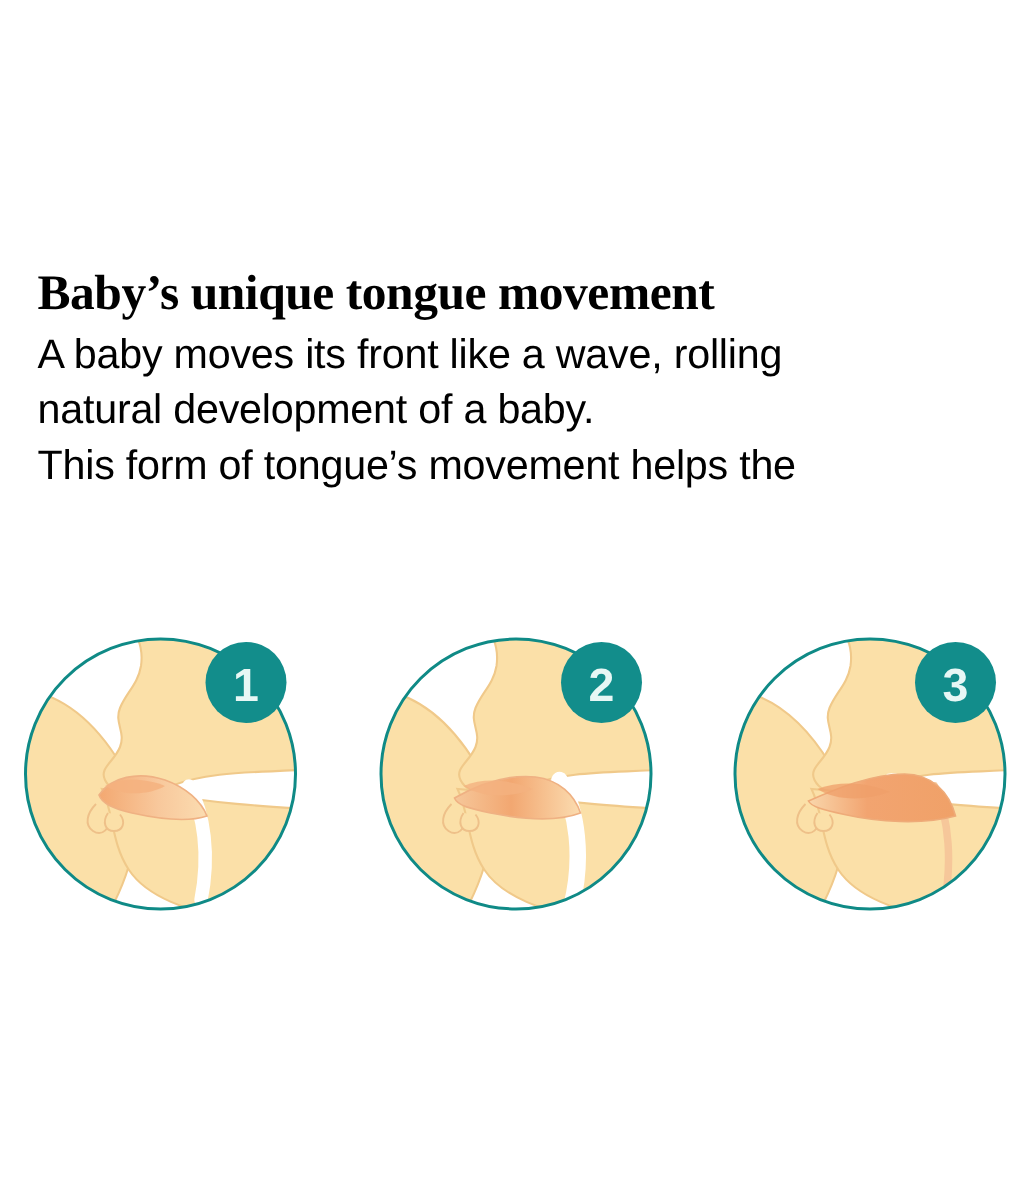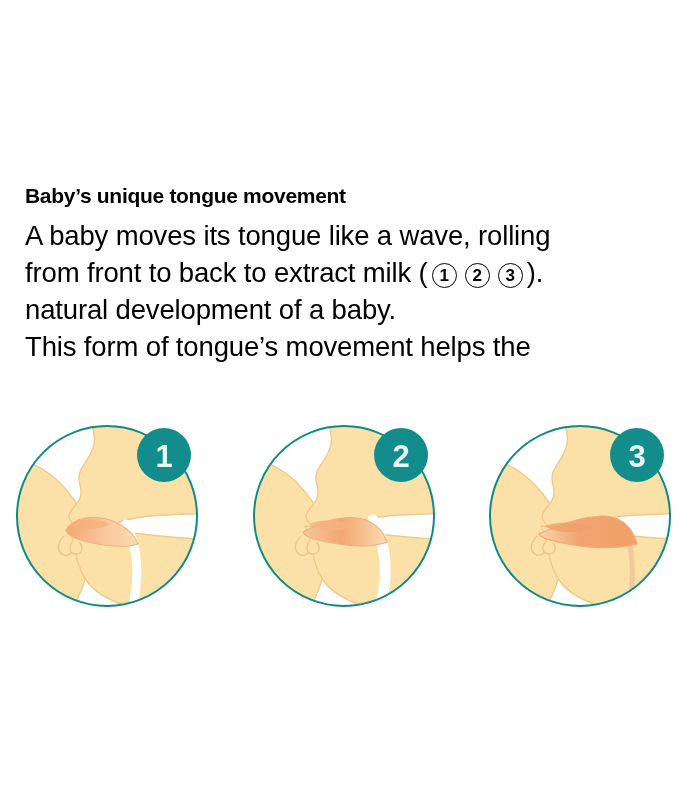--- a/index.html
+++ b/index.html
@@ -25,26 +25,27 @@
 
   
   .text-block {
     position: absolute;
     left: 25px;
     top: 178px;
     width: 650px;
   }
 
   .headline {
-    font-size: 21px;
+    font-size: 33px;
     font-weight: bold;
     letter-spacing: -0.3px;
     line-height: 36px;
     margin: 0 0 3px 0;
     white-space: nowrap;
+    font-family: Liberation Serif, serif;
   }
 
   .body-copy {
     font-size: 27.5px;
     font-weight: normal;
     line-height: 37px;
     margin: 0;
     letter-spacing: -0.15px;
   }
 
@@ -100,25 +101,22 @@
 </head>
 <body>
 
 <div id="infographic">
 
   <div class="text-block">
 
     <h1 class="headline">Baby’s unique tongue movement</h1>
 
     <p class="body-copy">
-      <span class="body-line">A baby moves its tongue like a wave, rolling</span>
-
-      <span class="body-line">
-        <span>from front to back to extract milk (</span><span class="circled-num">1</span><span class="circled-num">2</span><span class="circled-num">3</span><span>).</span>
-      </span>
+      <span class="body-line">A baby moves its front like a wave, rolling</span>
+
 
       <span class="body-line">natural development of a baby.</span>
 
       <span class="body-line">This form of tongue’s movement helps the</span>
     </p>
   </div>
 
   <div class="panels">
 
     <div class="panel panel-1">

